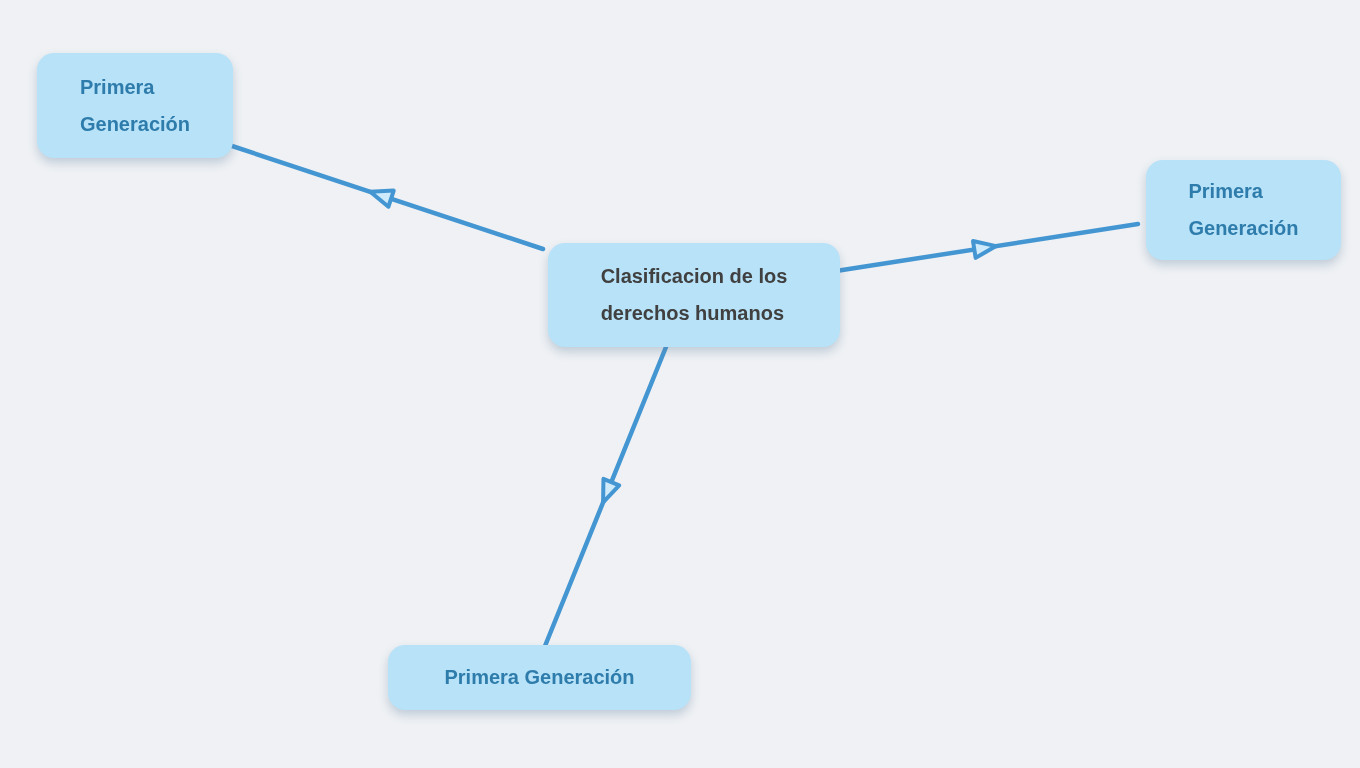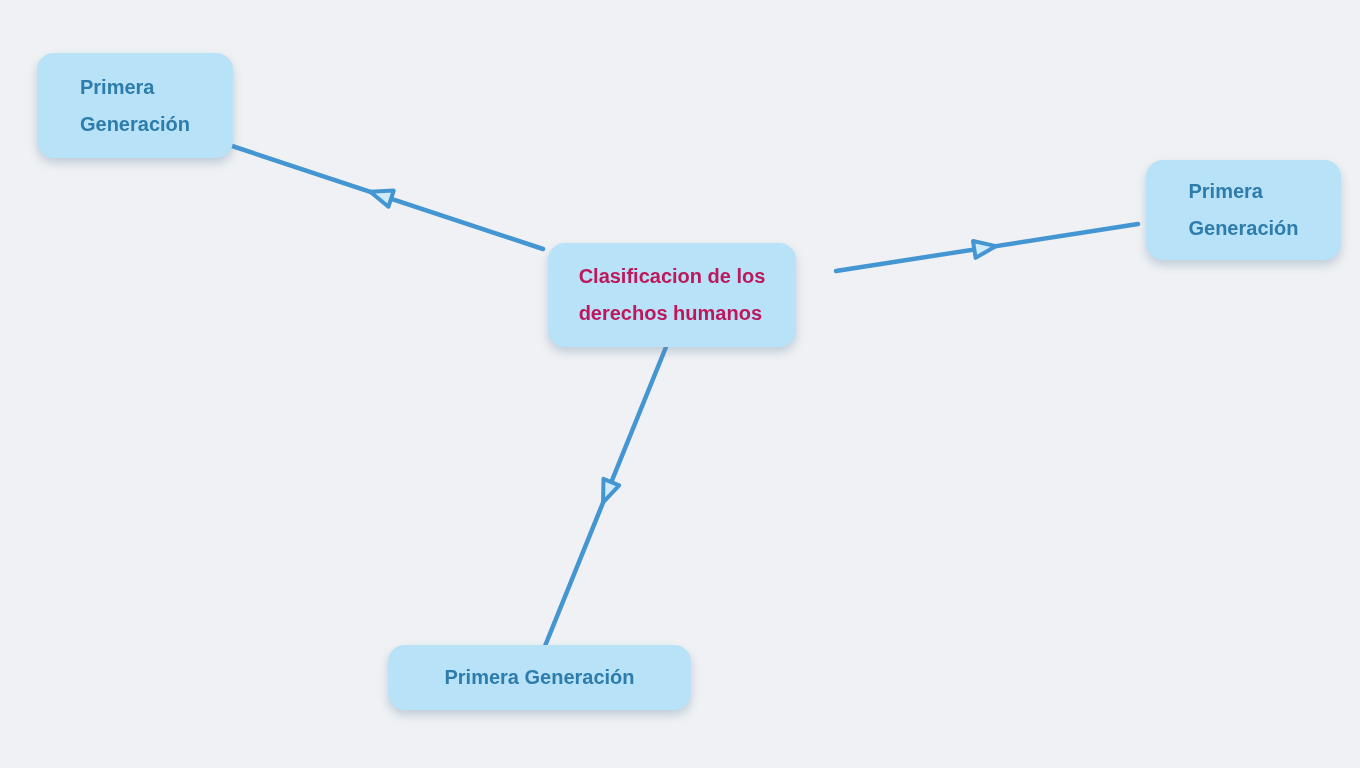--- a/index.html
+++ b/index.html
@@ -49,21 +49,21 @@
 <div class="canvas" id="canvas" style="width: 1360px; height: 768px; background: rgb(239, 241, 244);">
   <svg id="edges-svg" width="1360" height="768" xmlns="http://www.w3.org/2000/svg">
       <line x1="543" y1="249" x2="223" y2="143" class="edge-line" stroke="#4496d2" stroke-width="4.5"></line>
       <polygon points="0,0 -22,-8.5 -22,8.5" transform="translate(370.2,191.76) rotate(-161.67254782301745)" class="arrowhead" fill="#cfeafb" stroke="#4496d2" stroke-width="4"></polygon>
       <line x1="836" y1="271" x2="1138" y2="224" class="edge-line" stroke="#4496d2" stroke-width="4.5"></line>
       <polygon points="0,0 -22,-8.5 -22,8.5" transform="translate(996.06,246.09) rotate(-8.845930932015403)" class="arrowhead" fill="#cfeafb" stroke="#4496d2" stroke-width="4"></polygon>
       <line x1="666" y1="347" x2="545" y2="646" class="edge-line" stroke="#4496d2" stroke-width="4.5"></line>
       <polygon points="0,0 -22,-8.5 -22,8.5" transform="translate(603.08,502.48) rotate(112.03230659943908)" class="arrowhead" fill="#cfeafb" stroke="#4496d2" stroke-width="4"></polygon>
     </svg>
   <div id="nodes-layer">
-      <div class="node" style="left: 540px; top: 243px; width: 248px; height: 104px; background: rgb(183, 226, 248); color: #be185d;">Clasificacion de los
+      <div class="node" style="left: 540px; top: 243px; width: 292px; height: 104px; background: rgb(183, 226, 248); color: #404040;">Clasificacion de los
 derechos humanos</div>
       <div class="node" style="left: 29px; top: 53px; width: 196px; height: 105px; background: rgb(183, 226, 248); color: rgb(46, 124, 171);">Primera
 Generación</div>
       <div class="node" style="left: 1138px; top: 160px; width: 195px; height: 100px; background: rgb(183, 226, 248); color: rgb(46, 124, 171);">Primera
 Generación</div>
       <div class="node" style="left: 380px; top: 645px; width: 303px; height: 65px; background: rgb(183, 226, 248); color: rgb(46, 124, 171);">Primera Generación</div>
     </div>
 </div>
 
 </body></html>

